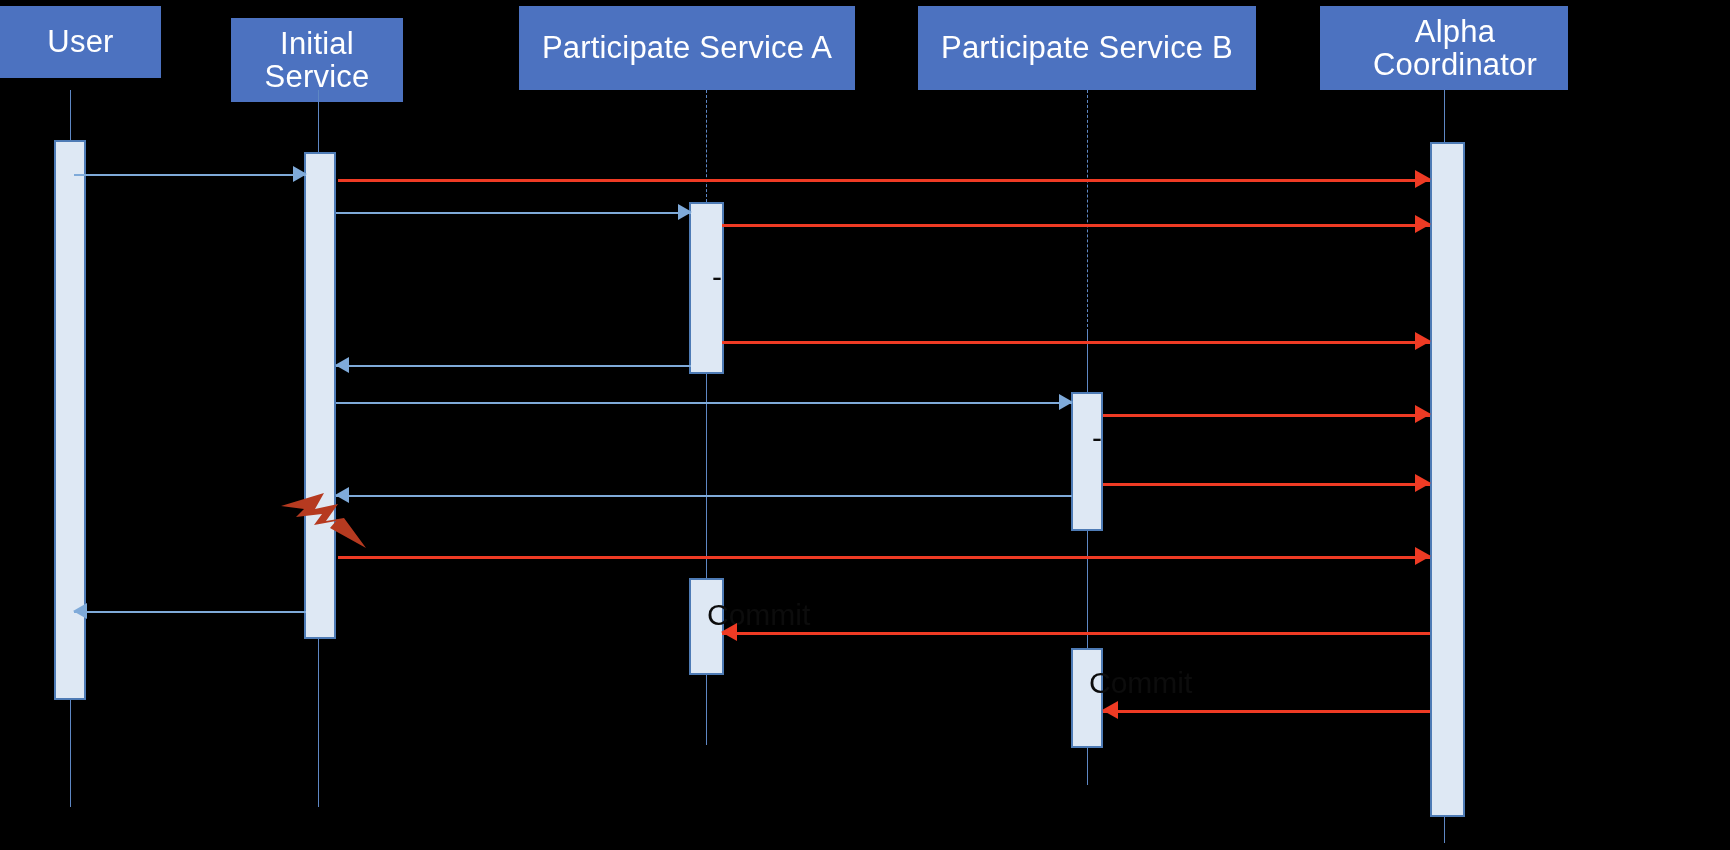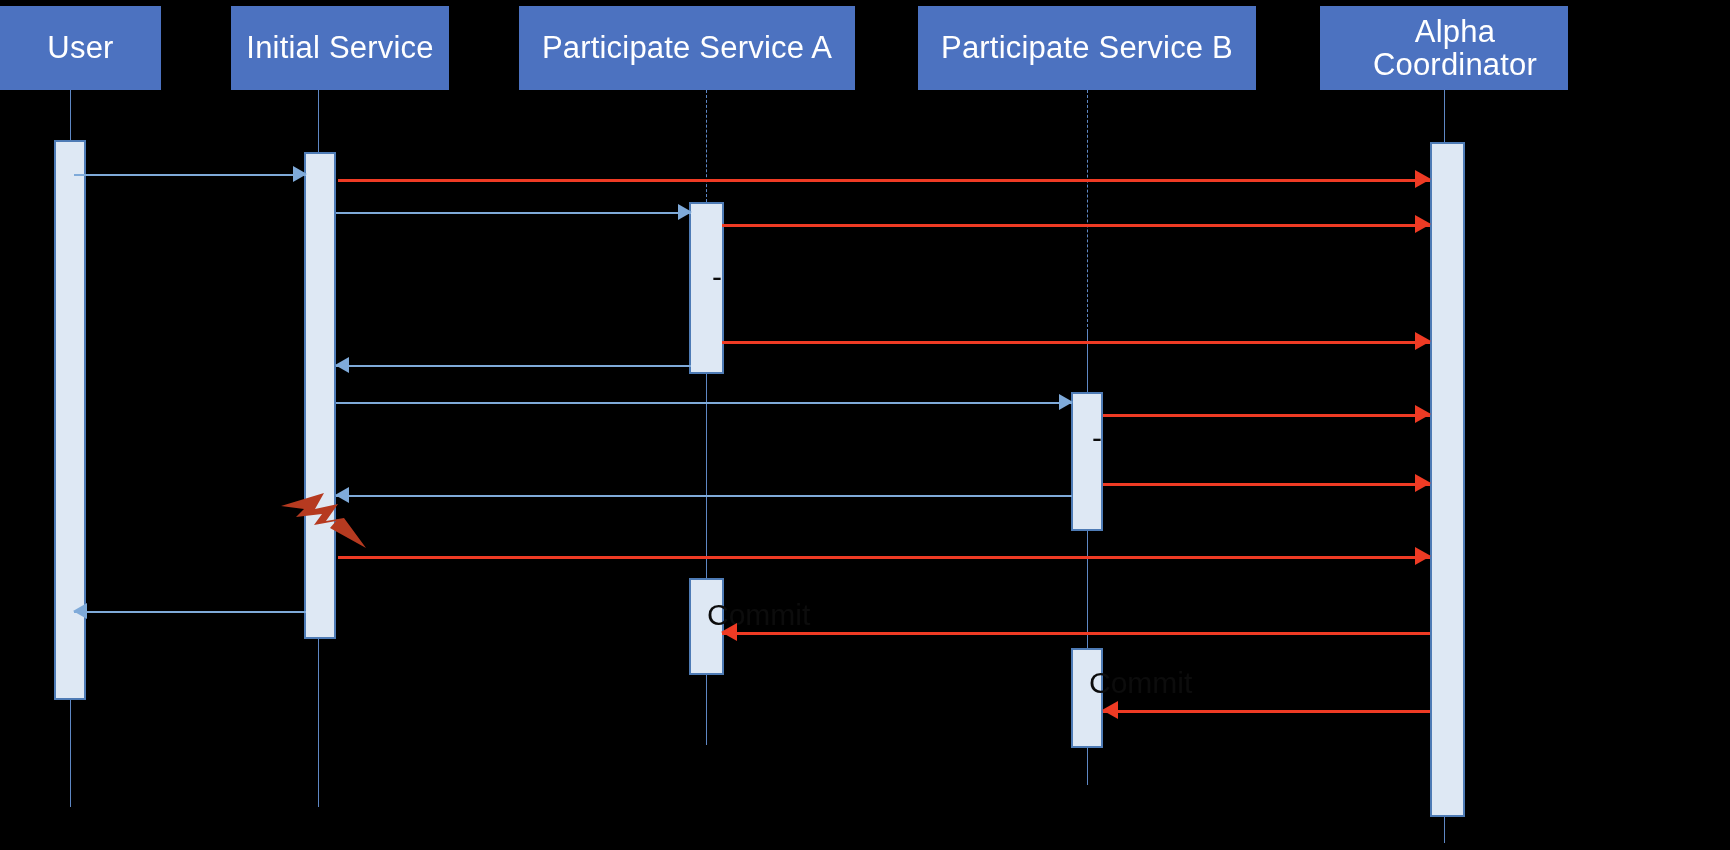--- a/index.html
+++ b/index.html
@@ -86,23 +86,23 @@
   }
 
   
   .lightning{ position:absolute; }
 </style>
 </head>
 <body>
 
 <div id="stage">
 
-  <div class="actor-box" style="left:0px;top:6px;width:161px;height:84px;">User</div>
-
-  <div class="actor-box" style="left:231px;top:6px;width:218px;height:84px;">Initial Service</div>
+  <div class="actor-box" style="left:0px;top:6px;width:161px;height:72px;">User</div>
+
+  <div class="actor-box" style="left:231px;top:18px;width:172px;height:84px;">Initial Service</div>
 
   <div class="actor-box" style="left:519px;top:6px;width:336px;height:84px;">Participate Service A</div>
 
   <div class="actor-box" style="left:918px;top:6px;width:338px;height:84px;">Participate Service B</div>
 
   <div class="actor-box" style="left:1320px;top:6px;width:248px;height:84px;padding-left:28px;">Alpha
 Coordinator</div>
 
   <div class="lifeline" style="left:70px;top:90px;height:717px;"></div>
 

